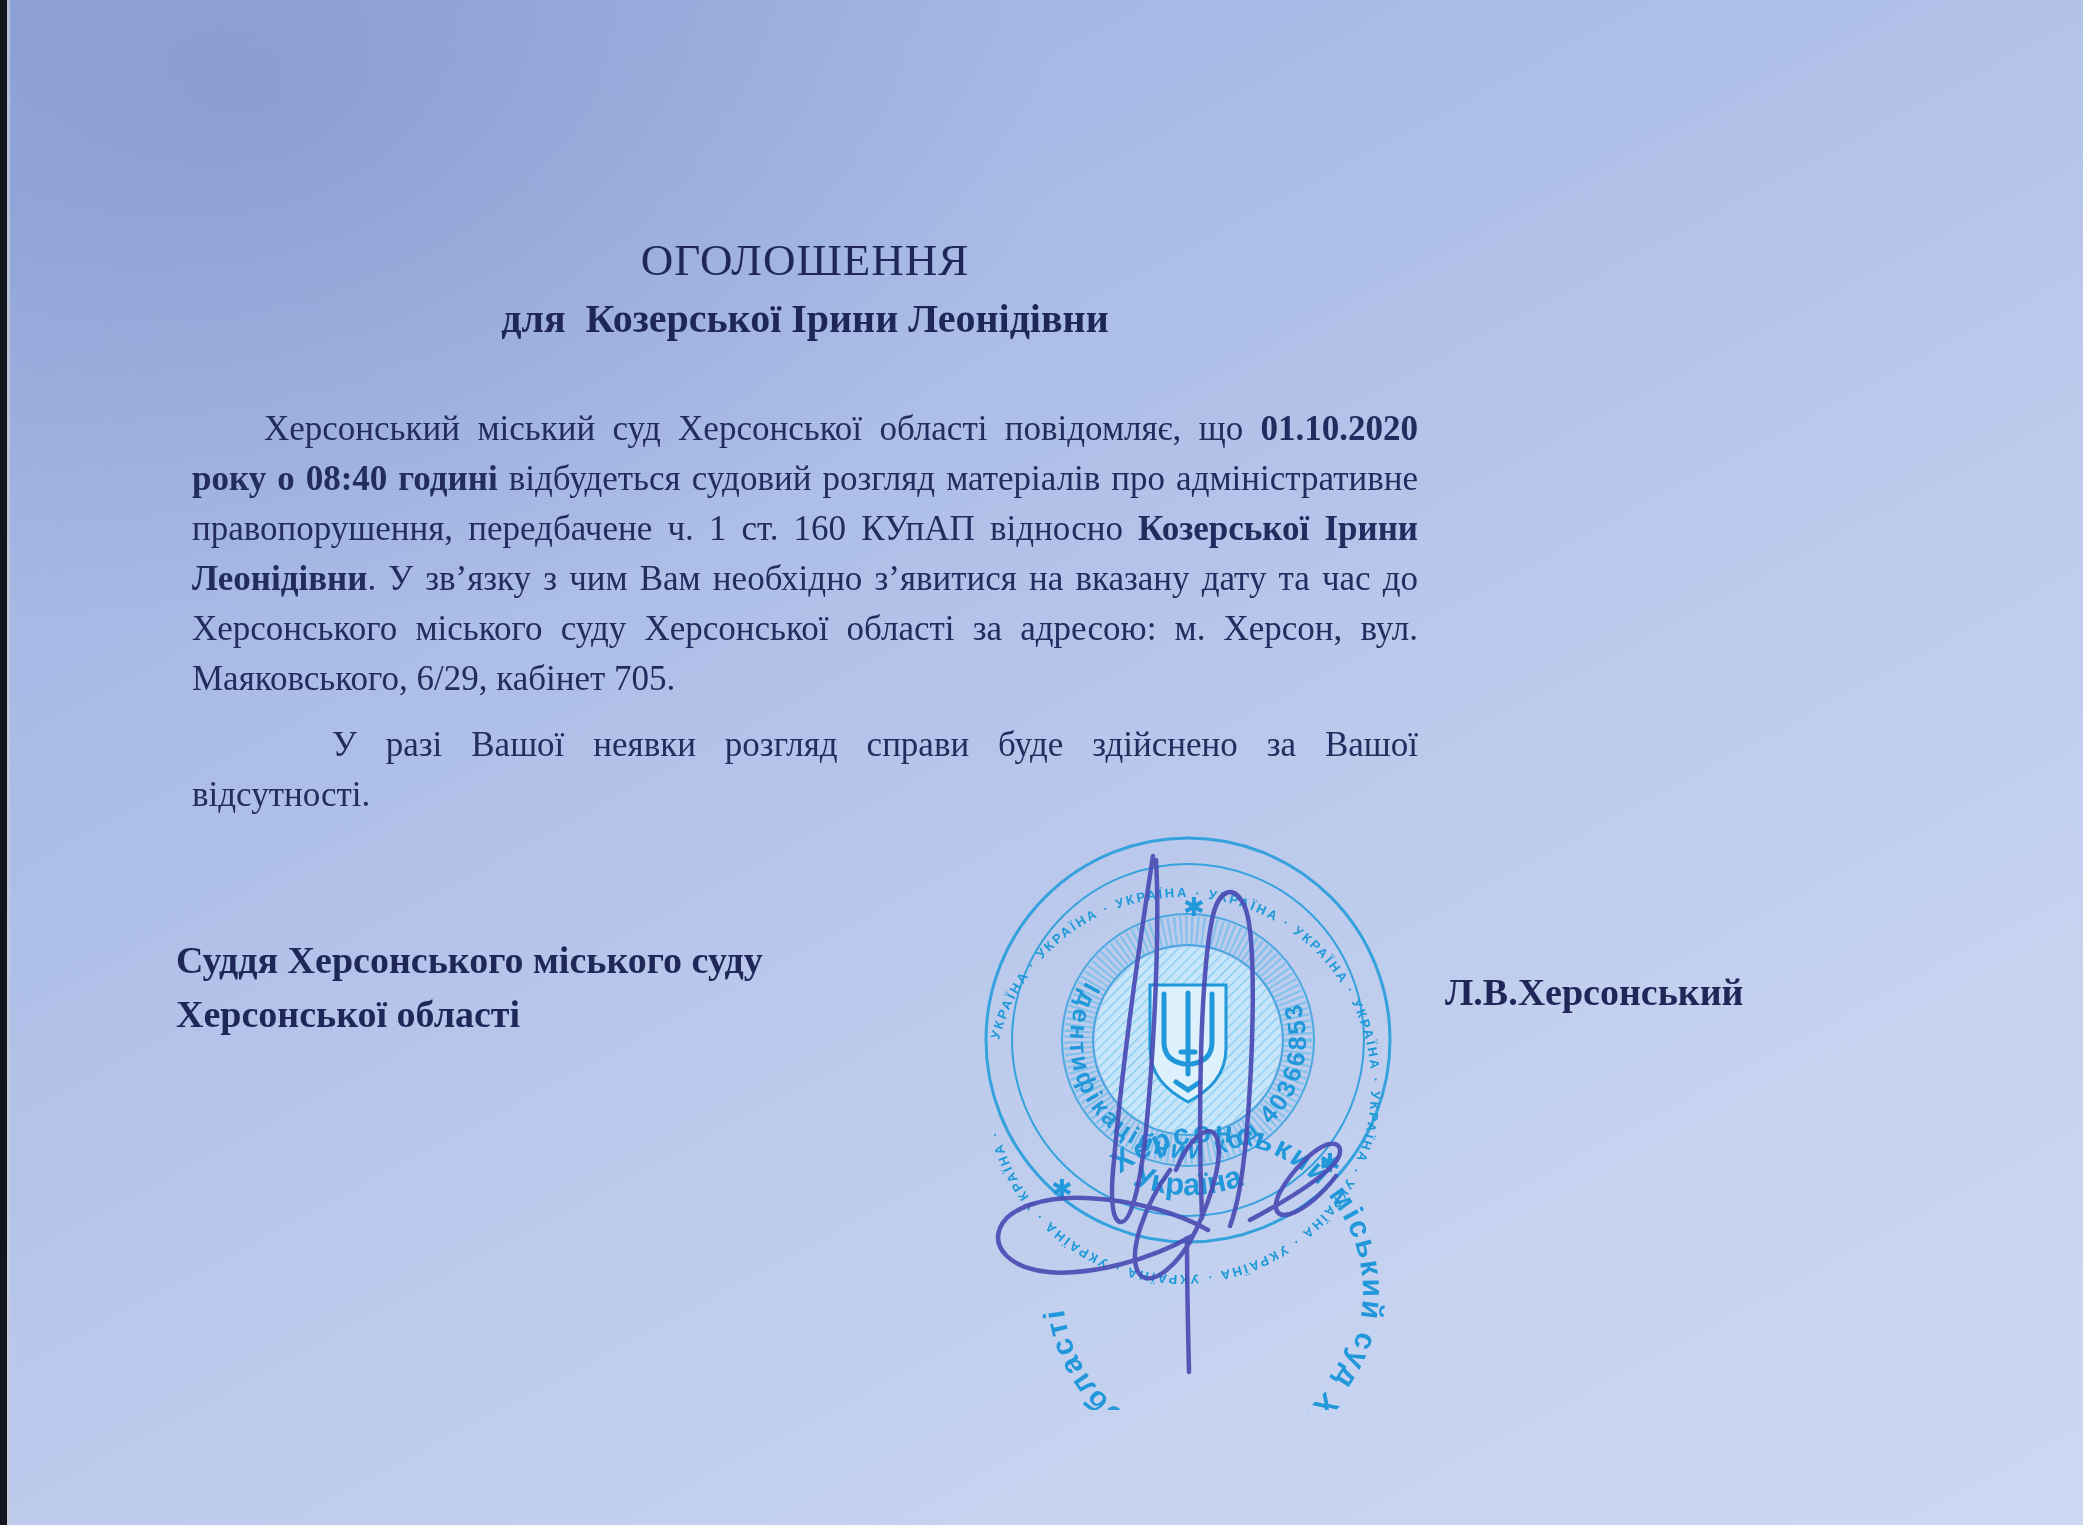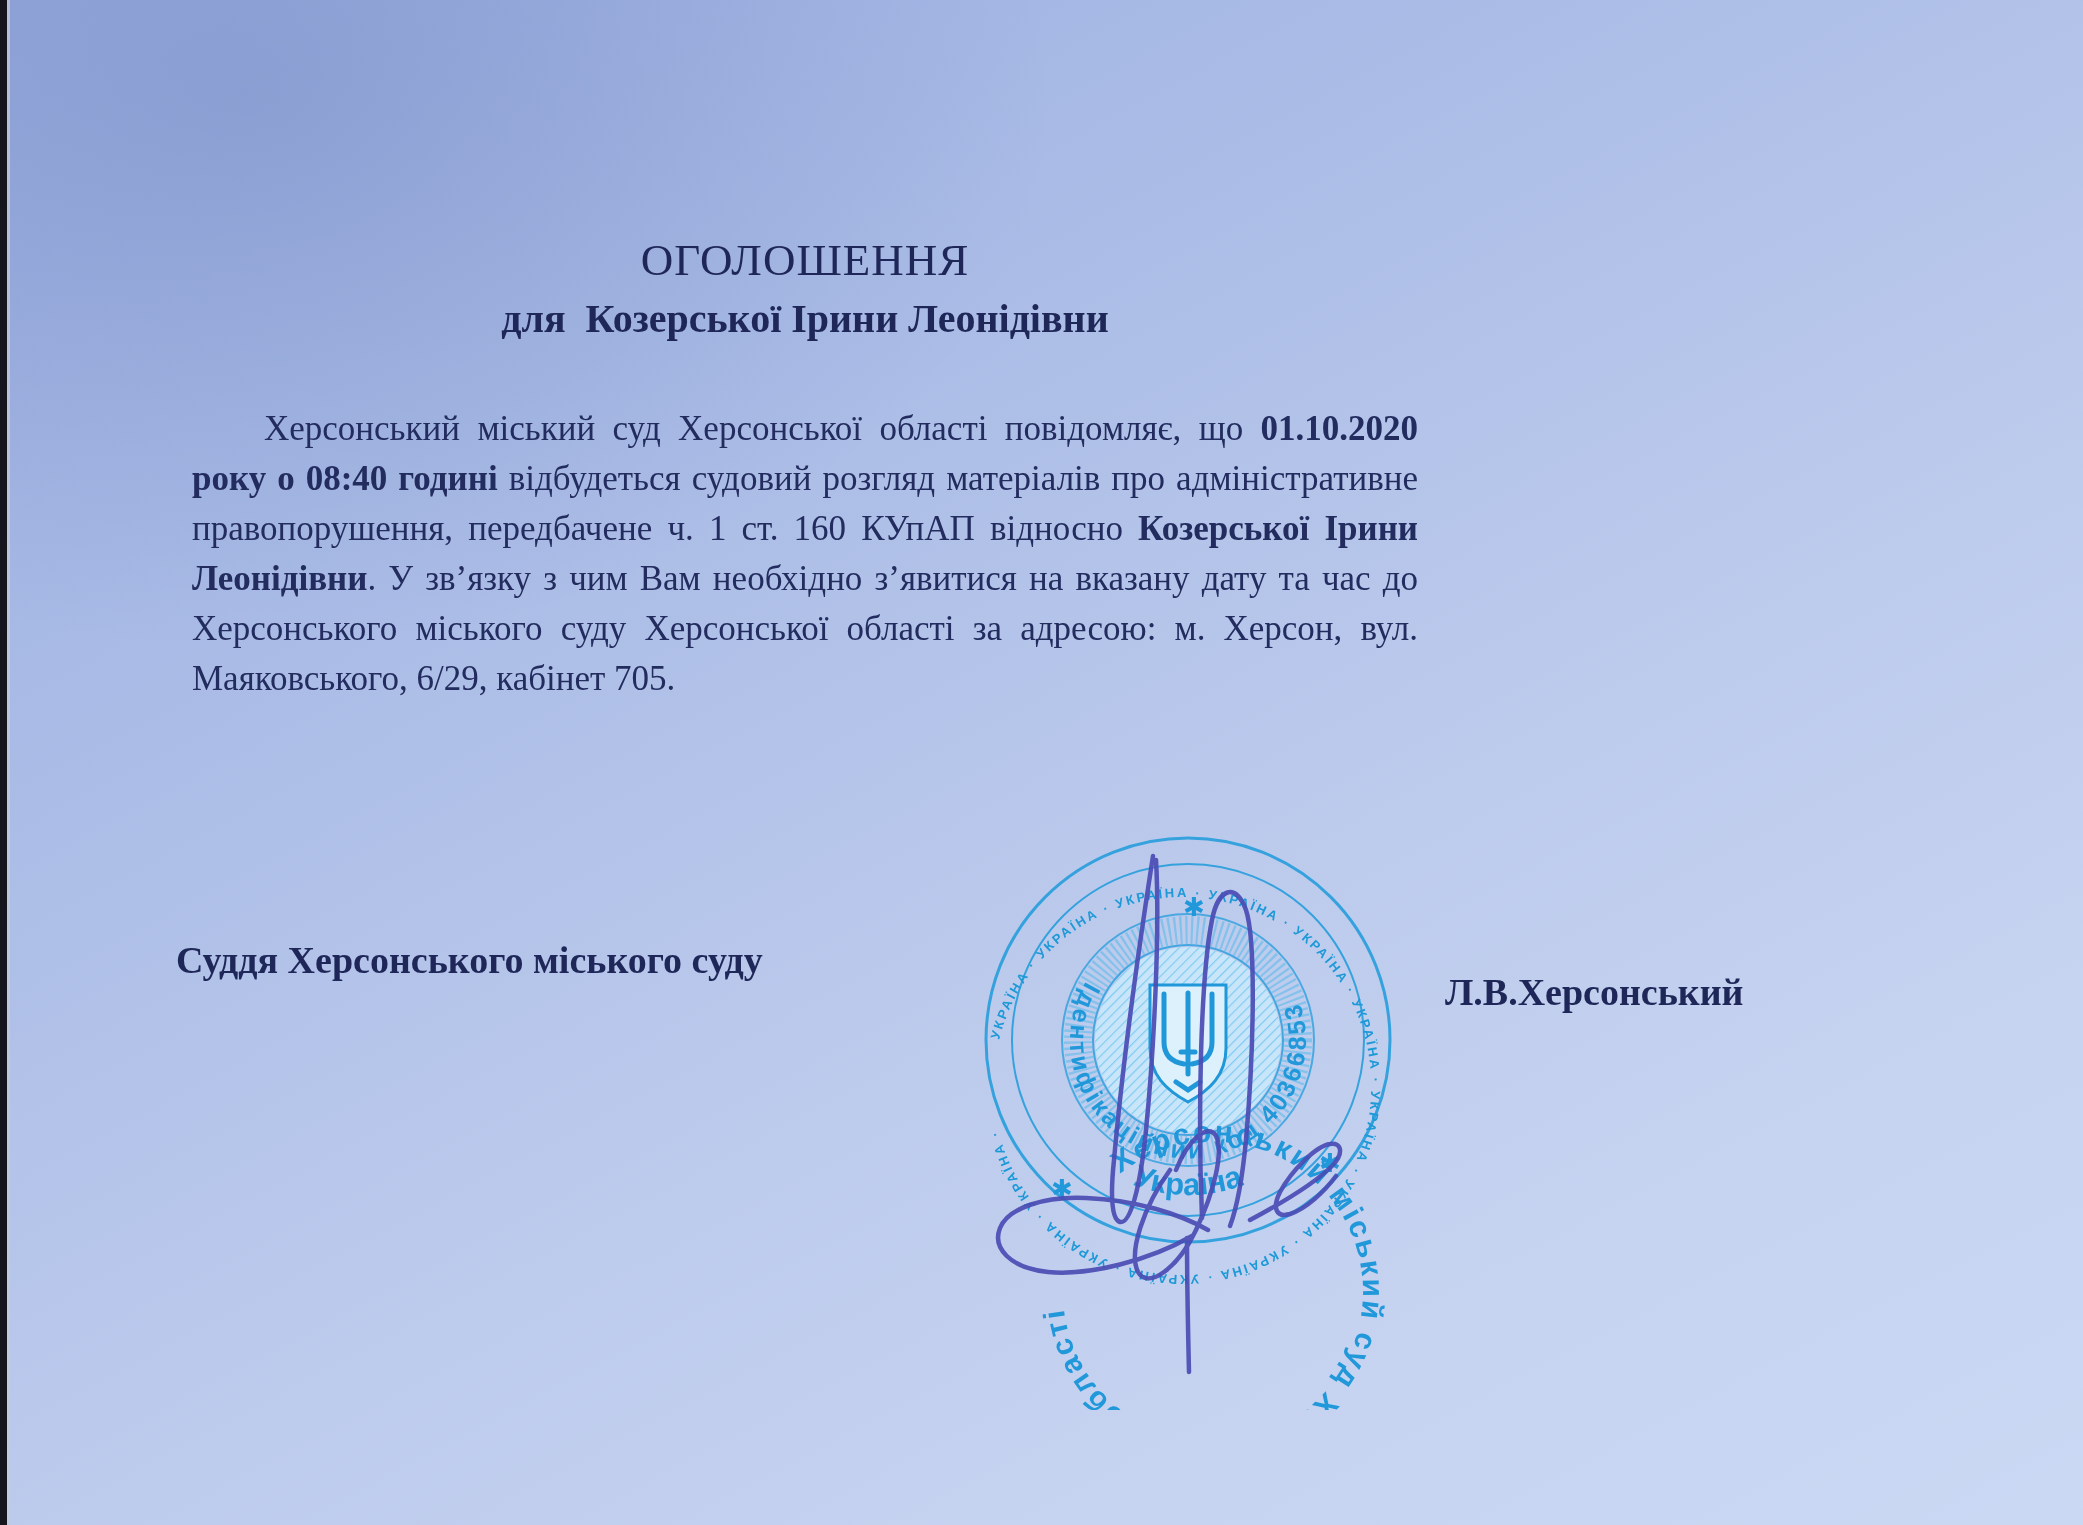--- a/index.html
+++ b/index.html
@@ -52,24 +52,26 @@
 
 <div class="page">
   <div class="edge-dark"></div>
   <div class="edge-light"></div>
 
   <div class="title">ОГОЛОШЕННЯ</div>
   <div class="subtitle">для  Козерської Ірини Леонідівни</div>
 
   <div class="body-text">
     <p class="para1"><span>Херсонський міський суд Херсонської області  повідомляє, що </span><span class="b">01.10.2020 року о 08:40 годині</span><span> відбудеться судовий розгляд матеріалів про адміністративне правопорушення, передбачене ч. 1 ст. 160 КУпАП відносно </span><span class="b">Козерської Ірини Леонідівни</span><span>. У зв’язку з чим Вам необхідно з’явитися на вказану дату та час до Херсонського міського суду Херсонської області за адресою: м. Херсон, вул. Маяковського, 6/29, кабінет 705.</span></p>
+    <p class="para2">У разі Вашої неявки розгляд справи буде здійснено за Вашої відсутності.</p>
   </div>
 
   <div class="sig-left">
     <div>Суддя Херсонського міського суду</div>
+    <div>Херсонської області</div>
   </div>
   <div class="sig-name">Л.В.Херсонський</div>
 
   <svg class="stamp-svg" viewBox="0 0 520 620">
     <defs>
       <pattern id="hatch" width="7" height="7" patternUnits="userSpaceOnUse" patternTransform="rotate(45)">
         <rect width="7" height="7" fill="#c9e8fa"></rect>
         <line x1="0" y1="0" x2="0" y2="7" stroke="#79cbf2" stroke-width="2.4"></line>
       </pattern>
       <path id="bandPath" d="M 59 250 A 189 189 0 1 1 58.9 250.4" fill="none"></path>

